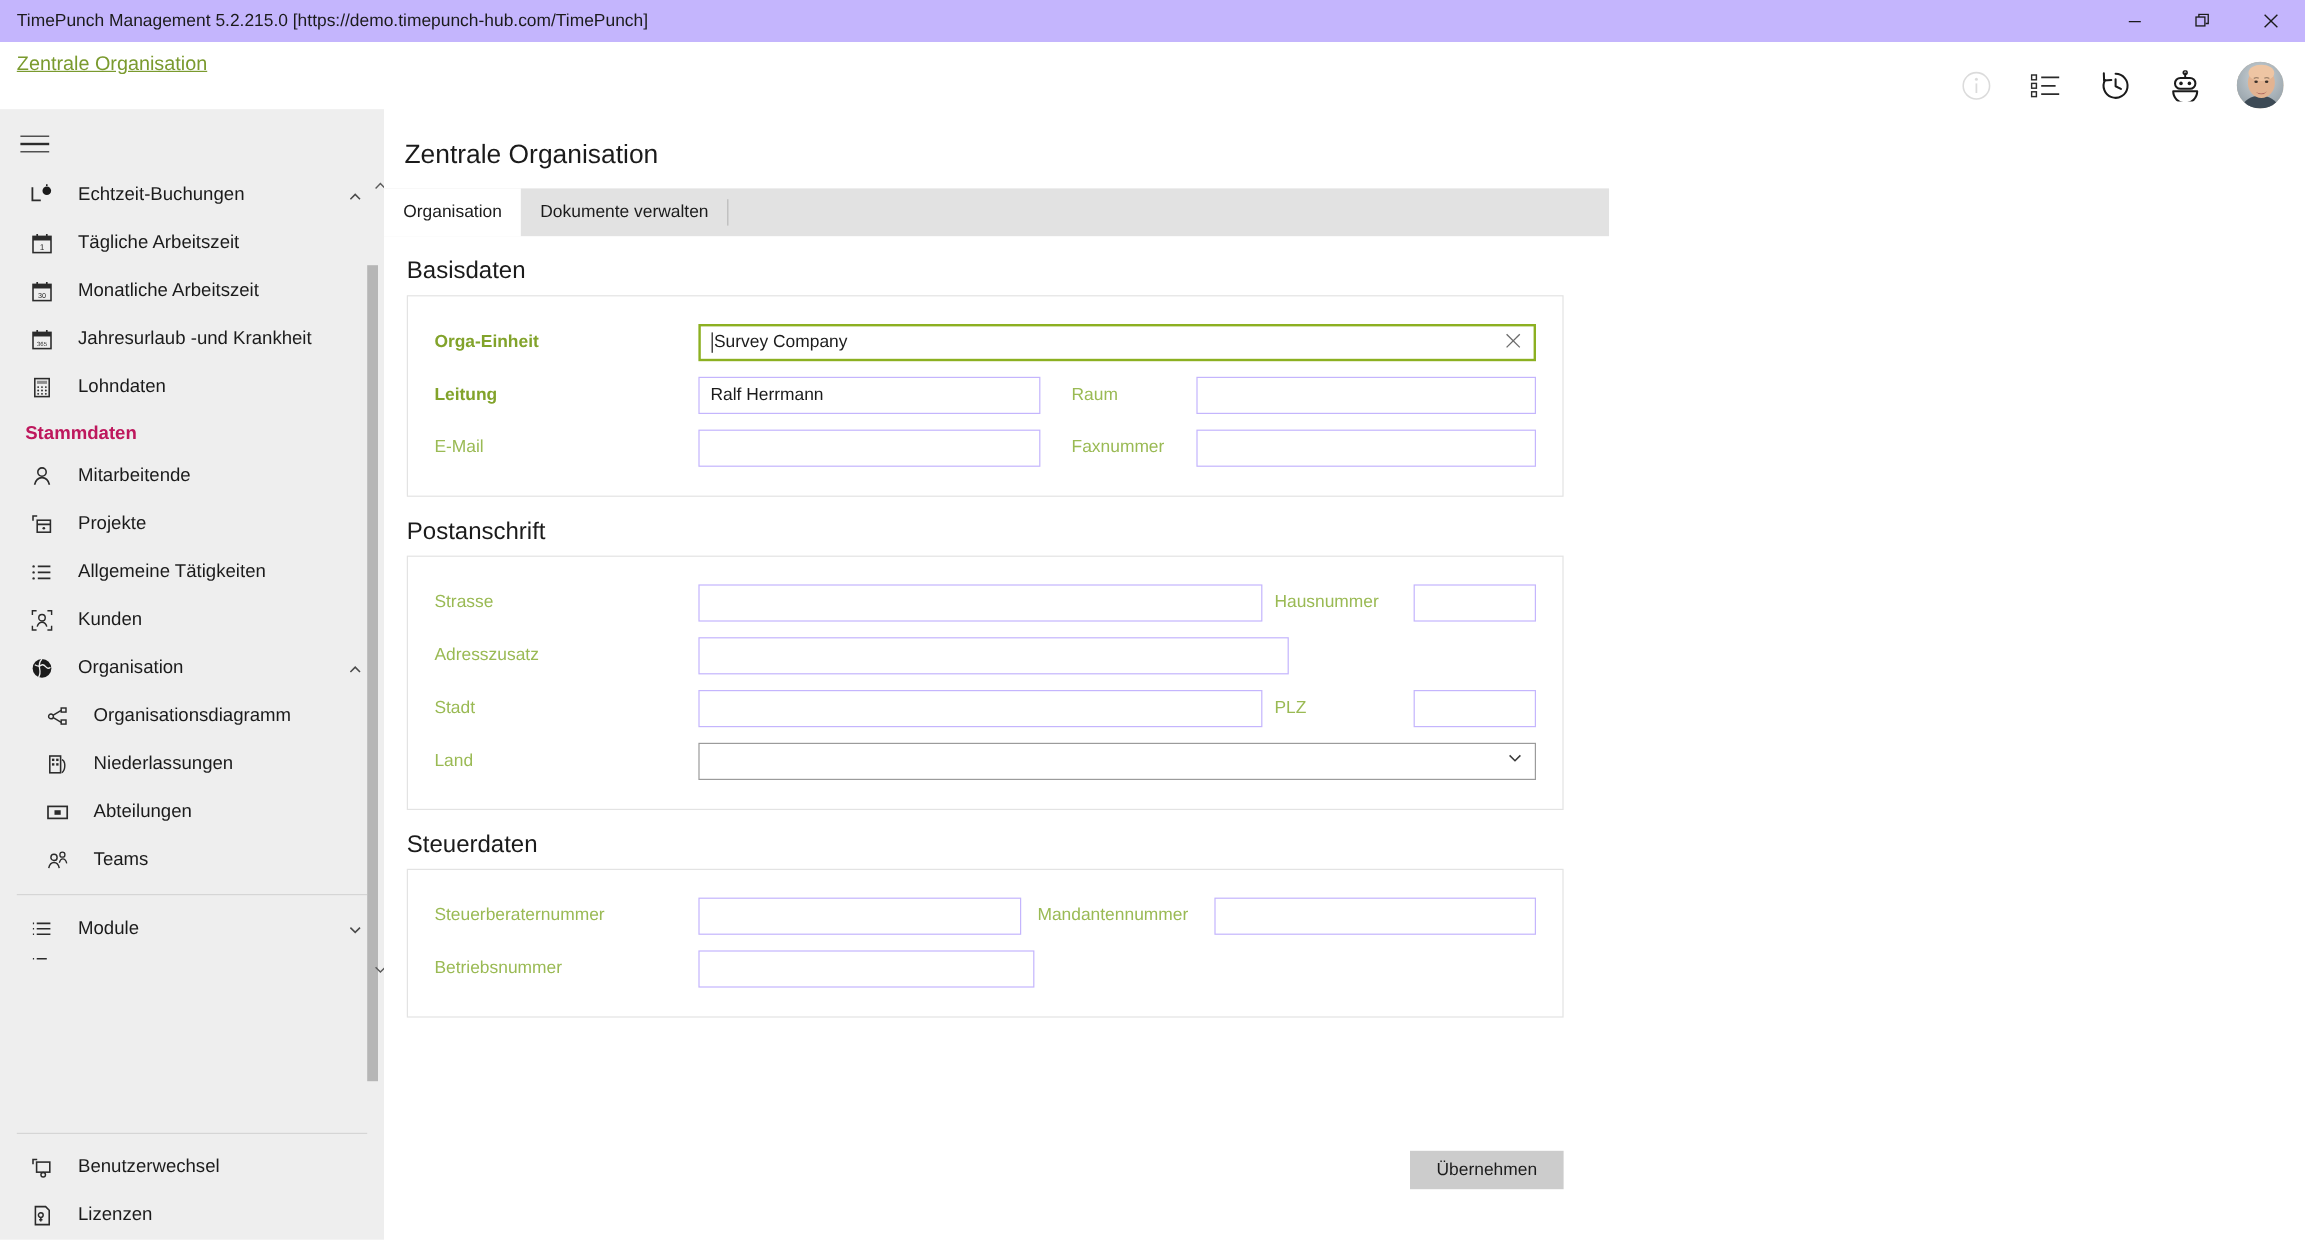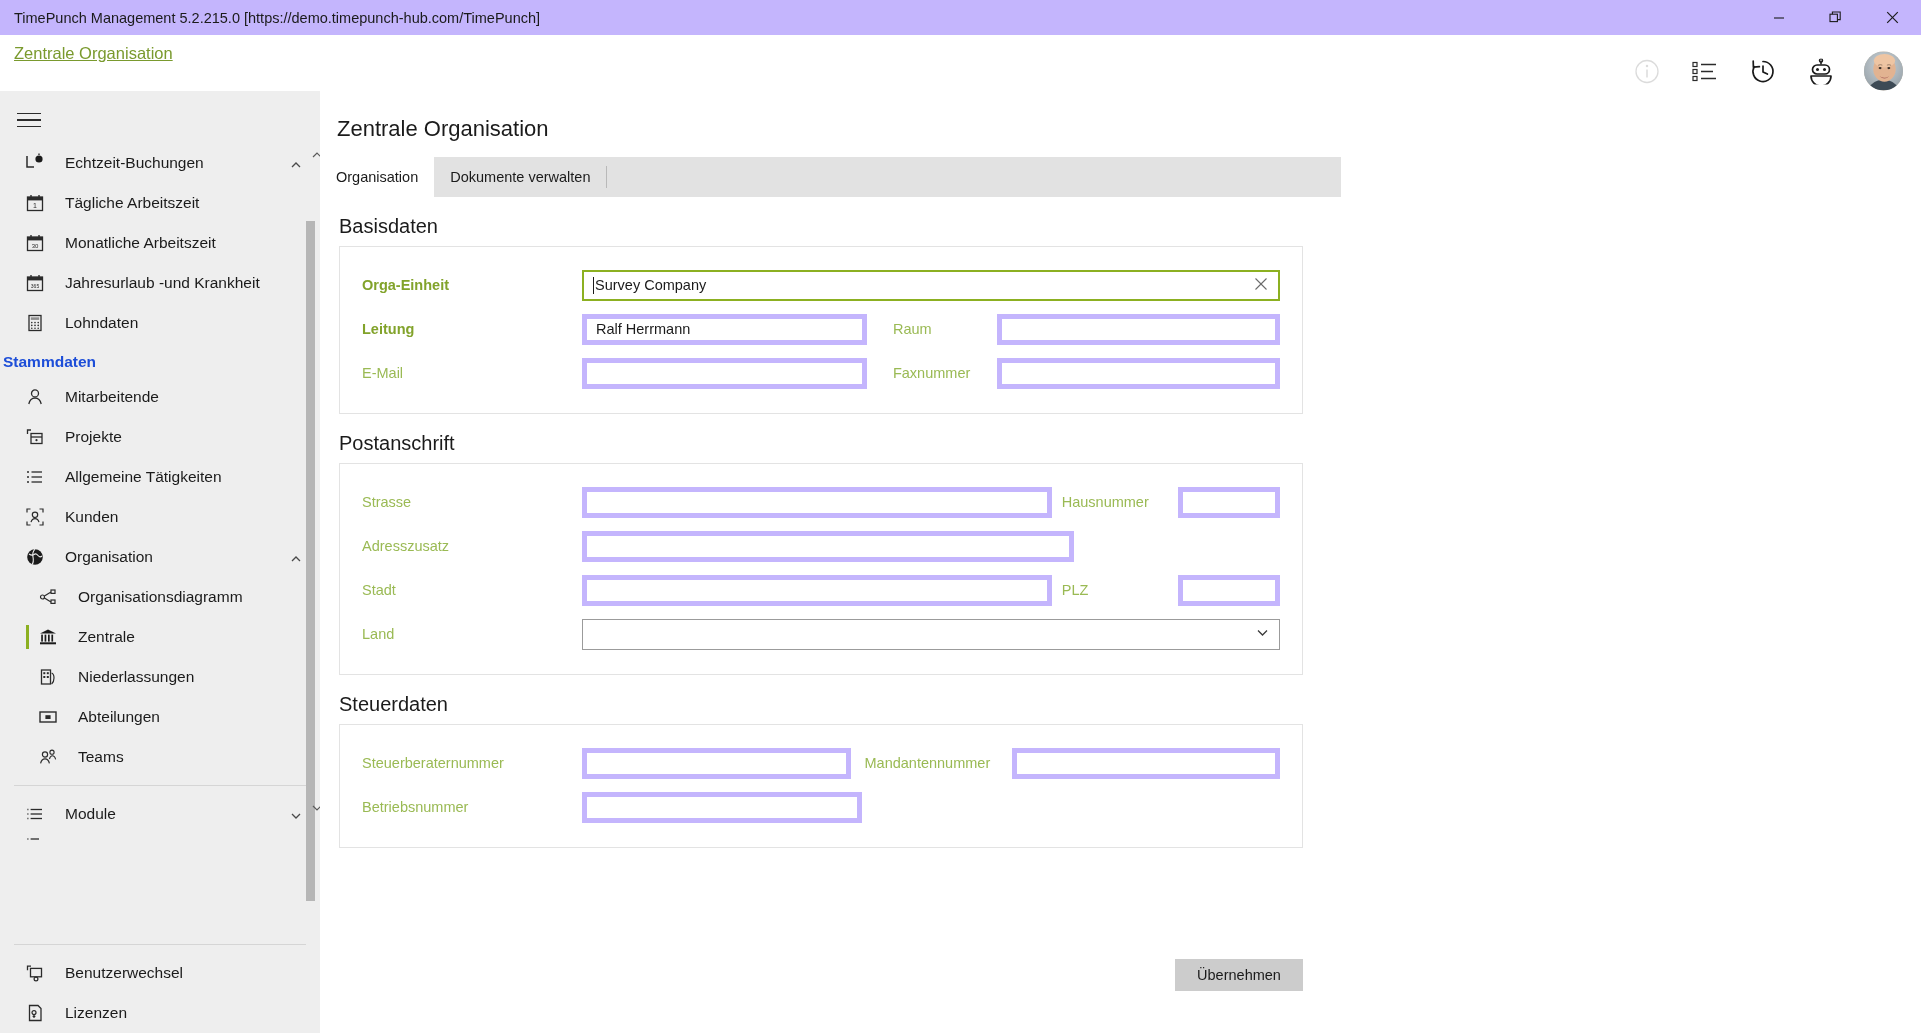--- a/index.html
+++ b/index.html
@@ -72,22 +72,22 @@
     padding-left: 25px; position: relative;
   }
   .nav-item .ic { width: 28px; min-width:28px; display: flex; align-items: center; justify-content: flex-start; }
   .nav-item .lbl { font-size: 15.5px; color: #1b1b1b; margin-left: 12px; white-space: nowrap; }
   .nav-item.sub { padding-left: 38px; }
   .nav-item.selected::before {
     content: ""; position: absolute; left: 26px; top: 8px; width: 3px; height: 24px;
     background: #8cb021;
   }
   .nav-group-title {
-    font-size: 15.5px; font-weight: bold; color: #1d4ed8;
-    padding: 10px 0 6px 3px;
+    font-size: 15.5px; font-weight: bold; color: #be185d;
+    padding: 10px 0 6px 21px;
   }
   .chev {
     position: absolute; right: 18px; top: 50%; transform: translateY(-50%);
     width: 12px; height: 12px;
   }
   .nav-divider { height: 1px; background: #d5d5d5; margin: 8px 14px; }
   .nav-bottom { position: absolute; bottom: 0; left: 0; width: 320px; background: #eeeeee; }
 
   .scrollbar-track {
     position: absolute; left: 306px; top: 130px; width: 9px; height: 690px;
@@ -129,21 +129,21 @@
     margin: 0 38px 0 19px; border: 1px solid #e3e3e3; background: #fff;
     padding: 16px 22px 18px 22px;
   }
   .frow { display: flex; align-items: center; height: 44px; }
   .flabel {
     font-size: 14.5px; color: #9aba54; width: 220px; min-width: 220px;
   }
   .flabel.req { color: #82a32b; font-weight: bold; }
   .flabel.mid { width: auto; min-width: 0; margin: 0 12px 0 14px; }
   .finput {
-    height: 31px; border: 5px solid #c4b5fd; background: #fff;
+    height: 31px; border: 1px solid #c4b5fd; background: #fff;
     font-size: 14.5px; color: #1b1b1b; padding: 0 9px;
     font-family: "Liberation Sans", sans-serif;
     display: flex; align-items: center;
   }
   .finput.focused {
     border: 2px solid #8cb021; position: relative;
   }
   .finput .caret {
     display: inline-block; width: 1px; height: 17px; background: #1b1b1b;
     margin-right: 1px;
@@ -416,33 +416,20 @@
             <circle cx="4.5" cy="10" r="2" fill="none" stroke="#2b2b2b" stroke-width="1.2"></circle>
             <rect x="13" y="3" width="4" height="3.4" fill="none" stroke="#2b2b2b" stroke-width="1.2"></rect>
             <rect x="13" y="13" width="4" height="3.4" fill="none" stroke="#2b2b2b" stroke-width="1.2"></rect>
             <line x1="6.4" y1="9" x2="13" y2="5" stroke="#2b2b2b" stroke-width="1.2"></line>
             <line x1="6.4" y1="11" x2="13" y2="15" stroke="#2b2b2b" stroke-width="1.2"></line>
           </svg>
       </span>
       <span class="lbl">Organisationsdiagramm</span>
     </div>
 
-    <div class="nav-item sub selected">
-      <span class="ic">
-        <svg width="20" height="20" viewBox="0 0 20 20">
-            <polygon points="10,2.5 18,6.5 2,6.5" fill="#1b1b1b"></polygon>
-            <rect x="3.2" y="7.6" width="1.7" height="7" fill="#1b1b1b"></rect>
-            <rect x="6.6" y="7.6" width="1.7" height="7" fill="#1b1b1b"></rect>
-            <rect x="10" y="7.6" width="1.7" height="7" fill="#1b1b1b"></rect>
-            <rect x="13.4" y="7.6" width="1.7" height="7" fill="#1b1b1b"></rect>
-            <rect x="2" y="15.3" width="16" height="2" fill="#1b1b1b"></rect>
-          </svg>
-      </span>
-      <span class="lbl">Zentrale</span>
-    </div>
 
     <div class="nav-item sub">
       <span class="ic">
         <svg width="20" height="20" viewBox="0 0 20 20">
             <rect x="3.5" y="3" width="9" height="14" fill="none" stroke="#2b2b2b" stroke-width="1.3"></rect>
             <rect x="5.3" y="5.2" width="2" height="2" fill="#2b2b2b"></rect>
             <rect x="8.8" y="5.2" width="2" height="2" fill="#2b2b2b"></rect>
             <rect x="5.3" y="9" width="2" height="2" fill="#2b2b2b"></rect>
             <rect x="8.8" y="9" width="2" height="2" fill="#2b2b2b"></rect>
             <path d="M13.6 6 q2.4 1 2.4 5 q0 4 -2.4 6" fill="none" stroke="#2b2b2b" stroke-width="1.2"></path>

